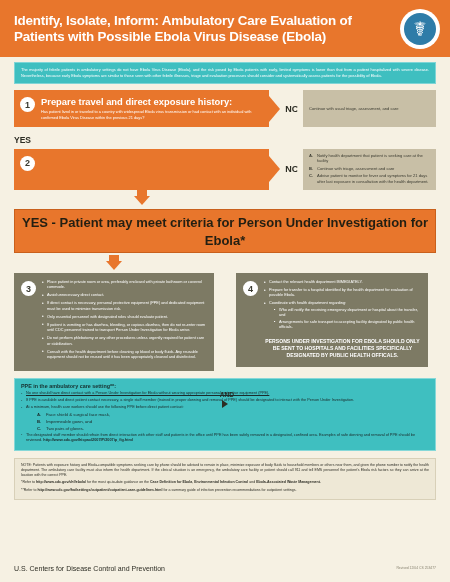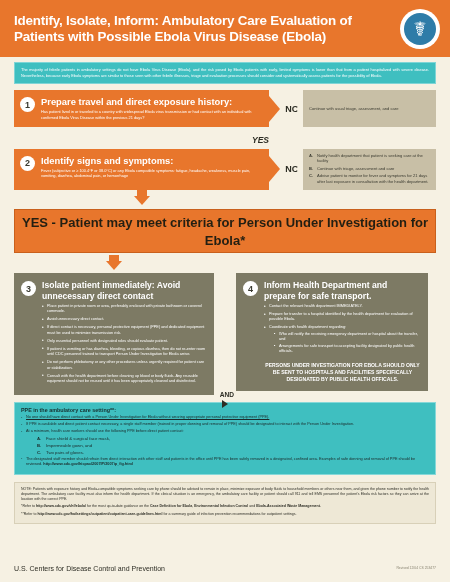--- a/index.html
+++ b/index.html
@@ -133,24 +133,23 @@
     font-size:4.1px;
     line-height:5.8px;
     margin-bottom:1.5px;
   }
   .abc-list li .ltr { font-weight:bold; flex:0 0 8px; }
 
   
   .yes-block {
     margin:2px 14px 0 14px;
     width:255px;
-    text-align:right;
+    text-align:left;
     position:relative;
     height:14px;
-    font-style:italic;
   }
   .yes-text {
     font-weight:bold; font-size:8.5px; color:#2d2d24;
     display:inline-block;
   }
   .arrow-down-orange {
     width:0;height:0;
     border-left:8px solid transparent;
     border-right:8px solid transparent;
     border-top:9px solid #e8762c;
@@ -324,24 +323,20 @@
   </div>
 </div>
 
 <div class="yes-block">
   <span class="yes-text">YES</span>
 </div>
 
 <div class="steprow">
   <div class="step-orange">
     <div class="circle-num">2</div>
-    <div>
-      <div class="step-head">Identify signs and symptoms:</div>
-      <div class="step-sub">Fever (subjective or ≥ 100.4°F or 38.0°C) or any Ebola compatible symptoms: fatigue, headache, weakness, muscle pain, vomiting, diarrhea, abdominal pain, or hemorrhage</div>
-    </div>
   </div>
   <div class="no-label">NO</div>
   <div class="tan-box">
     <ul class="abc-list">
       <li>
         <span class="ltr">A.</span>
         <span>Notify health department that patient is seeking care at the facility</span>
       </li>
       <li>
         <span class="ltr">B.</span>
@@ -367,40 +362,38 @@
 <div style="width:200px;margin:2px 14px 3px 14px;">
   <div class="tick-down"></div>
   <div class="arrow-down-orange"></div>
 </div>
 
 <div class="panels">
 
   <div class="panel panel-3">
     <div class="circle-num">3</div>
     <div style="flex:1">
-      <div class="panel-head">Isolate patient immediately:  Avoid unnecessary direct contact</div>
       <ul class="bul">
         <li>Place patient in private room or area, preferably enclosed with private bathroom or covered commode.</li>
         <li>Avoid unnecessary direct contact.</li>
         <li>If direct contact is necessary, personal protective equipment (PPE) and dedicated equipment must be used to minimize transmission risk.</li>
         <li>Only essential personnel with designated roles should evaluate patient.</li>
         <li>If patient is vomiting or has diarrhea, bleeding, or copious diarrhea, then do not re-enter room until CDC personnel trained to transport Person Under Investigation for Ebola arrive.</li>
         <li>Do not perform phlebotomy or any other procedures unless urgently required for patient care or stabilization.</li>
         <li>Consult with the health department before cleaning up blood or body fluids. Any reusable equipment should not be reused until it has been appropriately cleaned and disinfected.</li>
       </ul>
     </div>
   </div>
 
   <div class="and-label">AND</div>
   <div class="and-arrow"></div>
 
   <div class="panel panel-4">
     <div class="circle-num">4</div>
     <div style="flex:1">
-      <div class="panel-head">Inform Health Department and prepare for safe transport.</div>
       <ul class="bul">
         <li>Contact the relevant health department IMMEDIATELY.</li>
         <li>Prepare for transfer to a hospital identified by the health department for evaluation of possible Ebola.</li>
         <li>
           <span>Coordinate with health department regarding:</span>
           <ul>
             <li>Who will notify the receiving emergency department or hospital about the transfer, and</li>
             <li>Arrangements for safe transport to accepting facility designated by public health officials.</li>
           </ul>
         </li>

